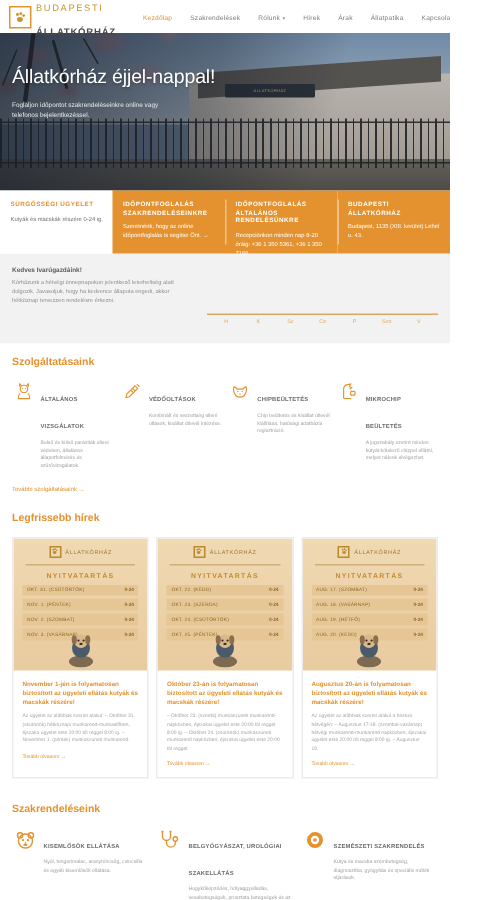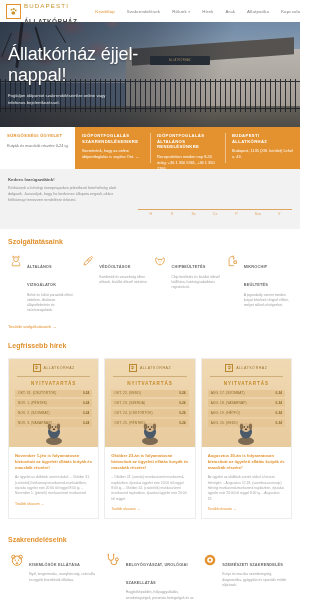--- a/index.html
+++ b/index.html
@@ -92,21 +92,21 @@
   }
   .fence-rail {
     position: absolute; left: 0; width: 100%; height: 1.3px; background: #1d1f22;
   }
   .hero-scrim {
     position: absolute; inset: 0;
     background: linear-gradient(105deg, rgba(25,32,44,.78) 0%, rgba(25,32,44,.45) 46%, rgba(25,32,44,.12) 72%);
   }
   .hero-copy { position: absolute; left: 8px; top: 22px; width: 150px; }
   .hero-title {
-    font-size: 18px; line-height: 1.14; color: #ffffff; font-weight: 400;
+    font-size: 13px; line-height: 1.14; color: #ffffff; font-weight: 400;
     letter-spacing: -.1px; text-shadow: 0 1px 2px rgba(0,0,0,.35);
   }
   .hero-sub {
     margin-top: 7px; font-size: 4.3px; line-height: 1.65; color: #e6e8ea;
     max-width: 110px;
   }
 
   
   .cta { display: flex; height: 42px; }
   .cta-col {

